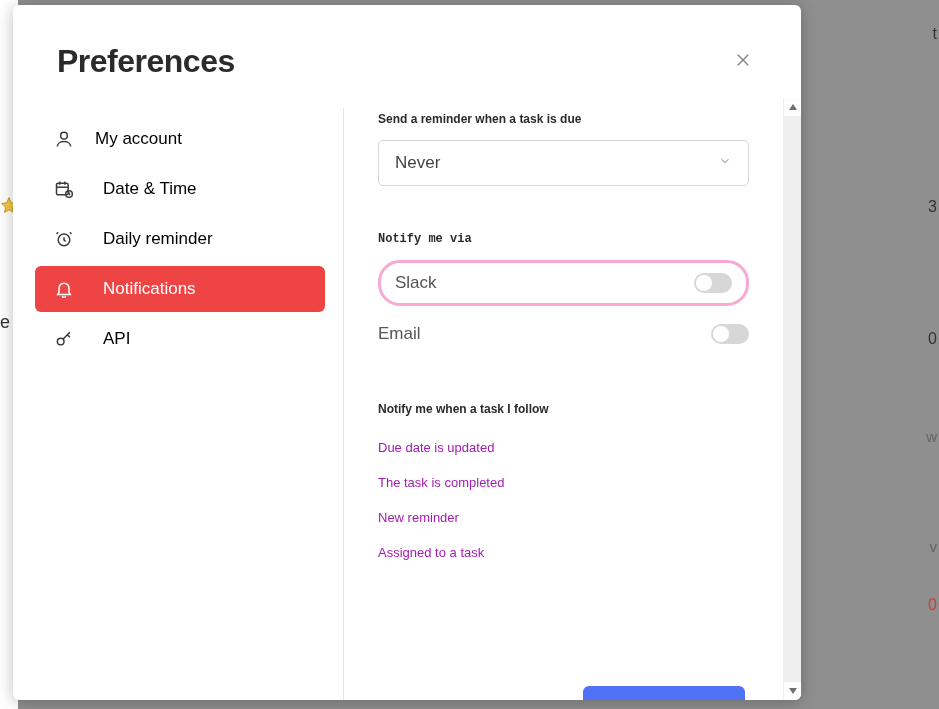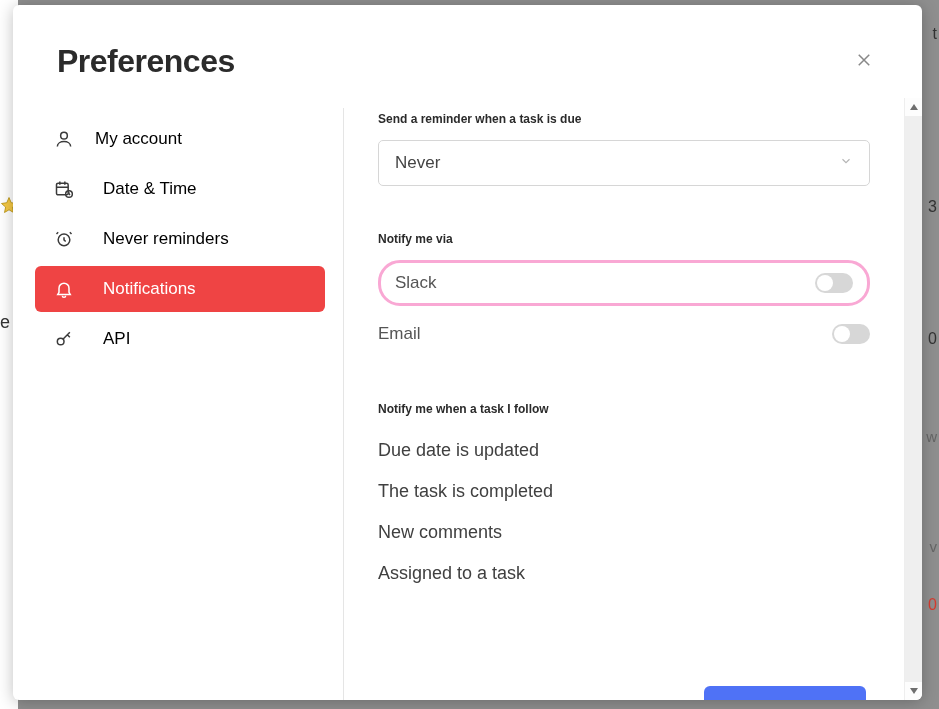--- a/index.html
+++ b/index.html
@@ -12,21 +12,21 @@
     .bg-right-col .r3 { top: 330px; color:#333; }
     .bg-right-col .r4 { top: 428px; color:#666; font-size:15px; }
     .bg-right-col .r5 { top: 538px; color:#666; font-size:15px; }
     .bg-right-col .r6 { top: 596px; color:#d63c2f; }
     .bg-left-star { position:absolute; left:0px; top:196px; width:18px; height:22px; }
     .bg-left-e { position:absolute; left:0; top:312px; width:14px; font-size:18px; color:#333; }
 
     .modal {
       position: absolute;
       left: 13px; top: 5px;
-      width: 909px; height: 695px;
+      width: 788px; height: 695px;
       background: #ffffff;
       border-radius: 6px;
       box-shadow: 0 2px 16px rgba(0,0,0,0.25);
       display: flex;
       flex-direction: column;
       overflow: hidden;
     }
     .modal-header {
       padding: 38px 44px 18px 44px;
       display: flex;
@@ -116,21 +116,21 @@
     .highlight-box {
       position:relative;
       border:3px solid #f9a8d4;
       border-radius:22px;
       padding:6px 14px 6px 14px;
       margin-top:4px;
     }
     .highlight-box .toggle-row { height:28px; }
 
     .list-row {
-      font-size:18px; color:#404040; padding:10px 0 10px 0;
+      font-size:13px; color:#a21caf; padding:10px 0 10px 0;
     }
 
     .footer-btn {
       position:absolute; right:56px; bottom:0; width:162px; height:14px;
       background:#4f72f6; border-top-left-radius:6px; border-top-right-radius:6px;
     }
   </style>
 </head>
 <body>
 
@@ -188,21 +188,21 @@
         <span>Date &amp; Time</span>
       </div>
 
       <div class="sidebar-item">
         <span class="icon">
           <svg viewBox="0 0 24 24" width="20" height="20" fill="none" stroke-width="1.8">
               <circle cx="12" cy="13" r="7"></circle>
               <path d="M12 10v3l2 2M5 4L3 6M19 4l2 2"></path>
             </svg>
         </span>
-        <span>Never reminders</span>
+        <span>Daily reminder</span>
       </div>
 
       <div class="sidebar-item active">
         <span class="icon">
           <svg viewBox="0 0 24 24" width="20" height="20" fill="none" stroke-width="1.8">
               <path d="M6 16V11a6 6 0 1112 0v5l1.5 2.5h-15L6 16z"></path>
               <path d="M10 20a2 2 0 004 0"></path>
             </svg>
         </span>
         <span>Notifications</span>
@@ -229,21 +229,21 @@
 
         <div class="select-box">
           <span>Never</span>
           <span class="chev">
             <svg viewBox="0 0 24 24" width="14" height="14" fill="none" stroke="#b5b5b5" stroke-width="2">
                 <path d="M6 9l6 6 6-6"></path>
               </svg>
           </span>
         </div>
 
-        <div class="section-label mt" style="margin-top:46px;">Notify me via</div>
+        <div class="section-label mt" style="margin-top:46px;font-family:Liberation Mono, monospace;">Notify me via</div>
 
         <div class="highlight-box">
           <div class="toggle-row">
             <span>Slack</span>
             <div class="toggle">
               <div class="knob"></div>
             </div>
           </div>
         </div>
 
@@ -251,21 +251,21 @@
           <span>Email</span>
           <div class="toggle">
             <div class="knob"></div>
           </div>
         </div>
 
         <div class="section-label mt" style="margin-top:48px;">Notify me when a task I follow</div>
 
         <div class="list-row">Due date is updated</div>
         <div class="list-row">The task is completed</div>
-        <div class="list-row">New comments</div>
+        <div class="list-row">New reminder</div>
         <div class="list-row">Assigned to a task</div>
 
       </div>
 
       <div class="scrollbar">
         <div class="sb-arrow">
           <svg viewBox="0 0 10 10" width="10" height="10">
               <path d="M5 2L1 8h8z"></path>
             </svg>
         </div>

